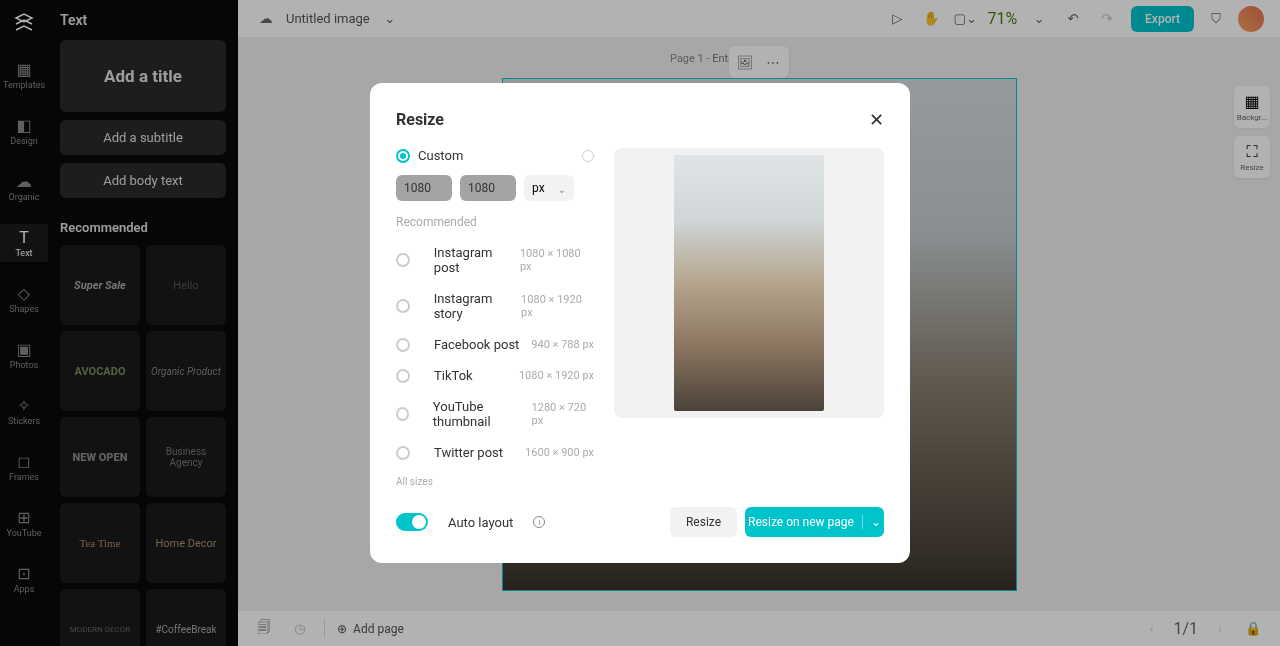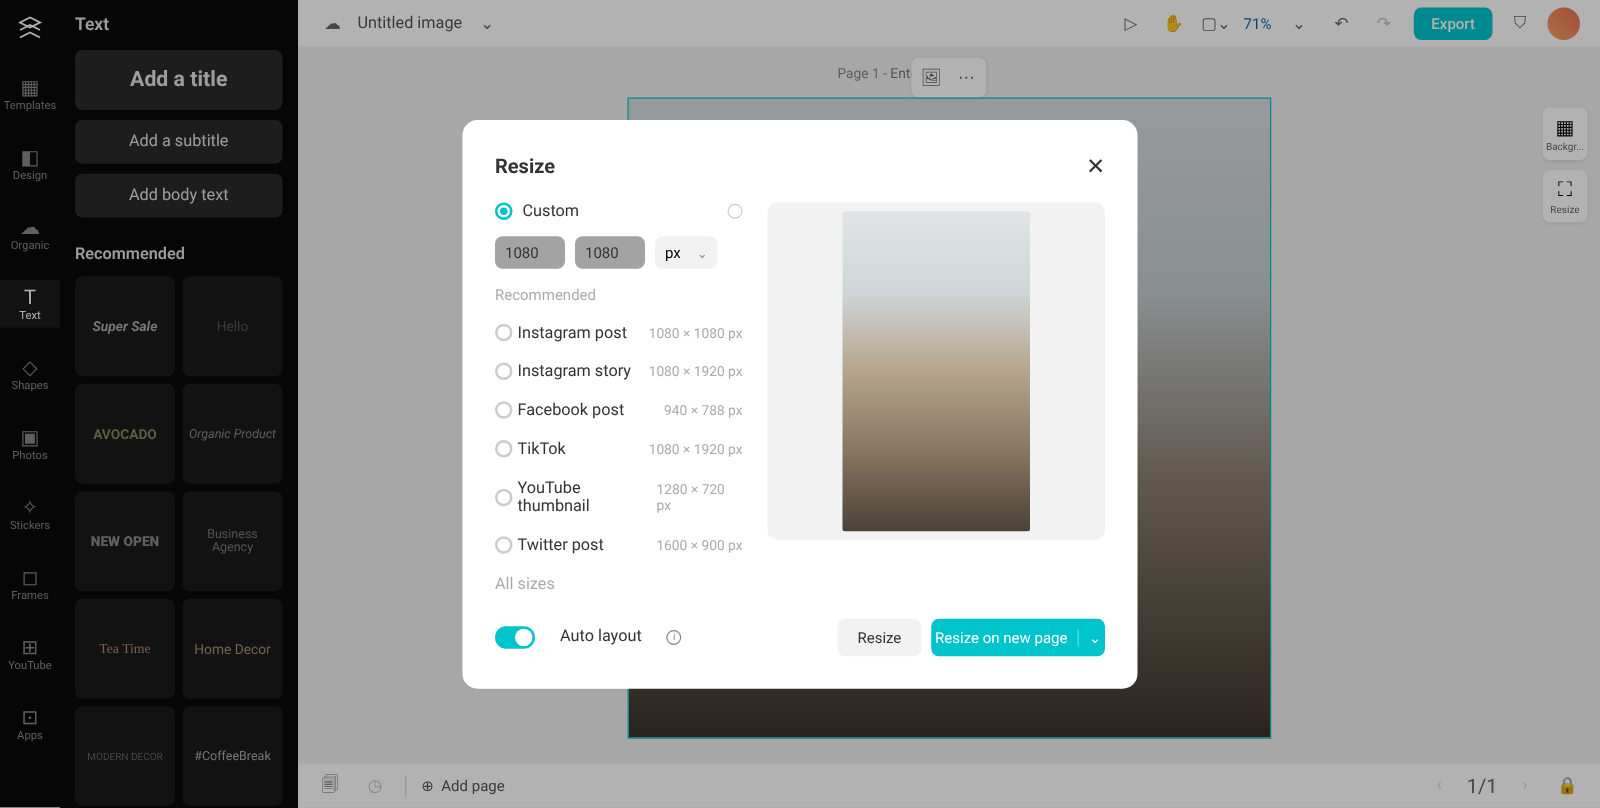--- a/index.html
+++ b/index.html
@@ -8,33 +8,33 @@
 .nav-rail{width:48px;background:#0a0a0a;display:flex;flex-direction:column;align-items:center;padding-top:10px;gap:18px}
 .logo{width:28px;height:28px;display:flex;align-items:center;justify-content:center}
 .logo svg{width:24px;height:24px}
 .nav-item{display:flex;flex-direction:column;align-items:center;gap:2px;cursor:pointer;padding:4px;width:100%}
 .nav-item.active{background:#1a1a1a}
 .nav-icon{width:18px;height:18px;display:flex;align-items:center;justify-content:center;color:#888}
 .nav-label{font-size:9px;color:#888}
 .side-panel{width:190px;background:#0a0a0a;padding:12px;overflow-y:auto}
 .panel-title{color:#e0e0e0;font-size:14px;font-weight:600;margin-bottom:12px}
 .text-btn{background:#2a2a2a;color:#e0e0e0;border:none;width:100%;padding:10px;border-radius:6px;margin-bottom:8px;cursor:pointer;font-size:13px}
-.text-btn.title{font-size:17px;font-weight:700;padding:14px}
+.text-btn.title{font-size:17px;font-weight:700;padding:26px}
 .section-label{color:#e0e0e0;font-size:13px;font-weight:600;margin:14px 0 10px}
 .template-grid{display:grid;grid-template-columns:1fr 1fr;gap:6px}
 .template-item{height:80px;background:#1a1a1a;border-radius:6px;display:flex;align-items:center;justify-content:center;cursor:pointer;font-size:11px;color:#666;overflow:hidden;text-align:center;padding:4px}
 .main{flex:1;display:flex;flex-direction:column;background:#f0f0f0}
 .topbar{height:38px;background:#fff;display:flex;align-items:center;padding:0 16px;gap:12px;border-bottom:1px solid #eee}
 .topbar-left{display:flex;align-items:center;gap:8px;flex:1}
 .topbar-center{display:flex;align-items:center;gap:10px}
 .topbar-right{display:flex;align-items:center;gap:10px}
 .icon-btn{width:24px;height:24px;display:flex;align-items:center;justify-content:center;cursor:pointer;color:#666;background:none;border:none}
 .export-btn{background:#00c4cc;color:#fff;padding:6px 14px;border:none;border-radius:6px;font-size:12px;font-weight:500;cursor:pointer}
 .avatar{width:26px;height:26px;border-radius:50%;background:linear-gradient(45deg,#f4a261,#e76f51)}
-.zoom-val{font-size:12px;color:#0369a1}
+.zoom-val{font-size:16px;color:#4d7c0f}
 .doc-title{font-size:13px;color:#555}
 .canvas-area{flex:1;position:relative;display:flex;align-items:center;justify-content:center}
 .page-label{position:absolute;top:14px;left:432px;font-size:11px;color:#888}
 .page-label input{border:none;background:none;font-size:11px;color:#aaa;width:60px}
 .canvas-toolbar{position:absolute;top:8px;left:50%;transform:translateX(-50%);display:flex;gap:4px;background:#fff;padding:4px;border-radius:6px;box-shadow:0 1px 3px rgba(0,0,0,0.1)}
 .canvas{width:515px;height:513px;border:1px solid #00c4cc;background:linear-gradient(180deg,#d8dde0 0%,#c5cdd0 30%,#8a7e6f 60%,#3a342a 100%);position:relative;margin-top:20px}
 .right-rail{position:absolute;right:10px;top:48px;width:36px;display:flex;flex-direction:column;gap:8px}
 .right-item{background:#fff;border-radius:6px;padding:6px 2px;display:flex;flex-direction:column;align-items:center;gap:2px;cursor:pointer;box-shadow:0 1px 3px rgba(0,0,0,0.08)}
 .right-item span{font-size:8px;color:#666}
 .bottombar{height:36px;background:#fff;display:flex;align-items:center;padding:0 14px;gap:12px;border-top:1px solid #eee}
@@ -54,23 +54,23 @@
 .radio-row{display:flex;align-items:center;gap:8px;margin-bottom:12px;justify-content:space-between}
 .radio-row label{display:flex;align-items:center;gap:8px}
 .radio{width:14px;height:14px;border:2px solid #00c4cc;border-radius:50%;display:flex;align-items:center;justify-content:center}
 .radio.checked::after{content:"";width:6px;height:6px;background:#00c4cc;border-radius:50%}
 .radio.unchecked{border-color:#ccc}
 .size-inputs{display:flex;gap:8px;margin-bottom:14px}
 .size-input{width:56px;padding:6px 8px;background:#a3a3a3;border:none;border-radius:6px;font-size:12px;color:#333;text-align:left}
 .unit-select{width:50px;padding:6px 8px;background:#f2f2f2;border:none;border-radius:6px;font-size:12px;display:flex;align-items:flex-end;justify-content:space-between;cursor:pointer}
 .rec-label{font-size:12px;color:#aaa;margin-bottom:8px}
 .preset-row{display:flex;align-items:center;justify-content:space-between;padding:8px 0;cursor:pointer}
-.preset-row label{display:flex;align-items:center;gap:4px;font-size:13px;color:#333}
+.preset-row label{display:flex;align-items:center;gap:24px;font-size:13px;color:#333}
 .preset-dim{font-size:11px;color:#aaa}
-.all-sizes{font-size:13px;color:#aaa;margin-top:8px}
+.all-sizes{font-size:10px;color:#aaa;margin-top:8px}
 .modal-footer{display:flex;align-items:center;justify-content:space-between;margin-top:20px}
 .toggle-row{display:flex;align-items:center;gap:20px}
 .toggle{width:32px;height:18px;background:#00c4cc;border-radius:10px;position:relative;cursor:pointer}
 .toggle::after{content:"";position:absolute;width:14px;height:14px;background:#fff;border-radius:50%;top:2px;right:2px}
 .footer-btns{display:flex;gap:8px}
 .btn-secondary{background:#f2f2f2;color:#333;border:none;padding:8px 16px;border-radius:6px;font-size:12px;cursor:pointer}
 .btn-primary{background:#00c4cc;color:#fff;border:none;padding:8px 3px;border-radius:6px;font-size:12px;cursor:pointer;display:flex;align-items:center;gap:8px}
 .btn-primary .chev{border-left:1px solid rgba(255,255,255,0.4);padding-left:8px}
 .link-icon{width:12px;height:12px;border:1.5px solid #ccc;border-radius:50%;cursor:pointer}
 .info-ic{width:12px;height:12px;border:1px solid #888;border-radius:50%;display:inline-flex;align-items:center;justify-content:center;font-size:8px;color:#888}

